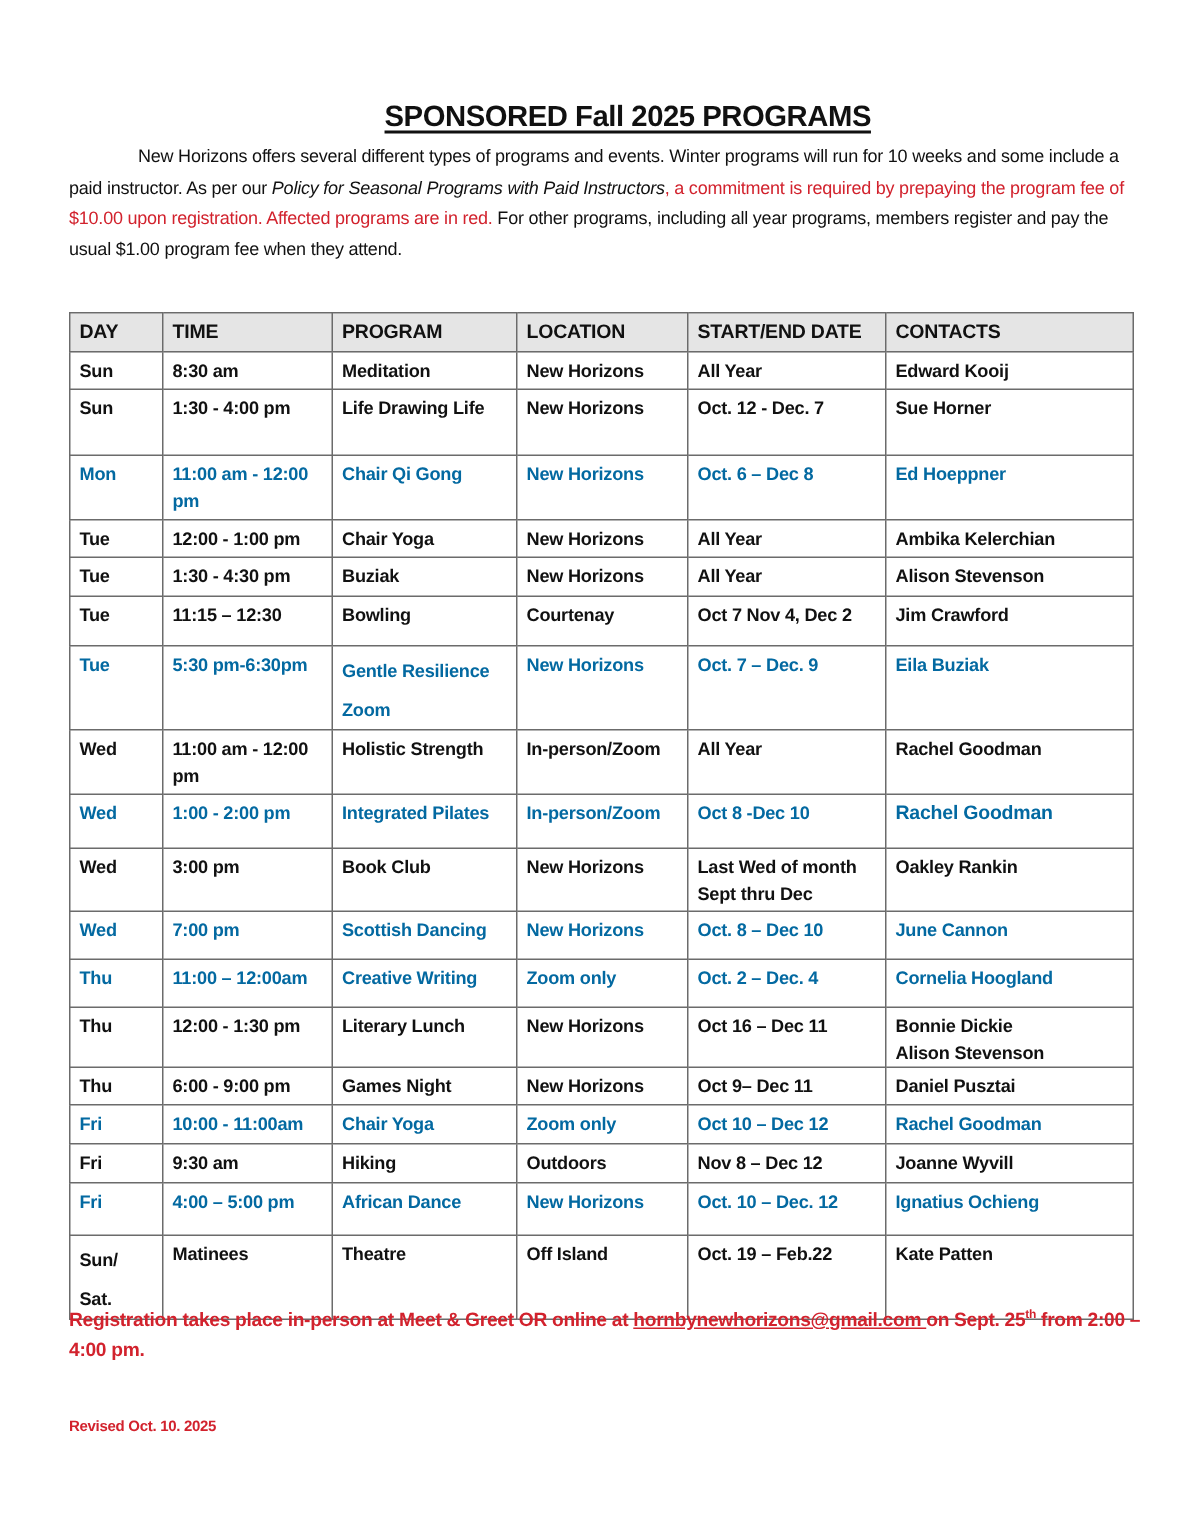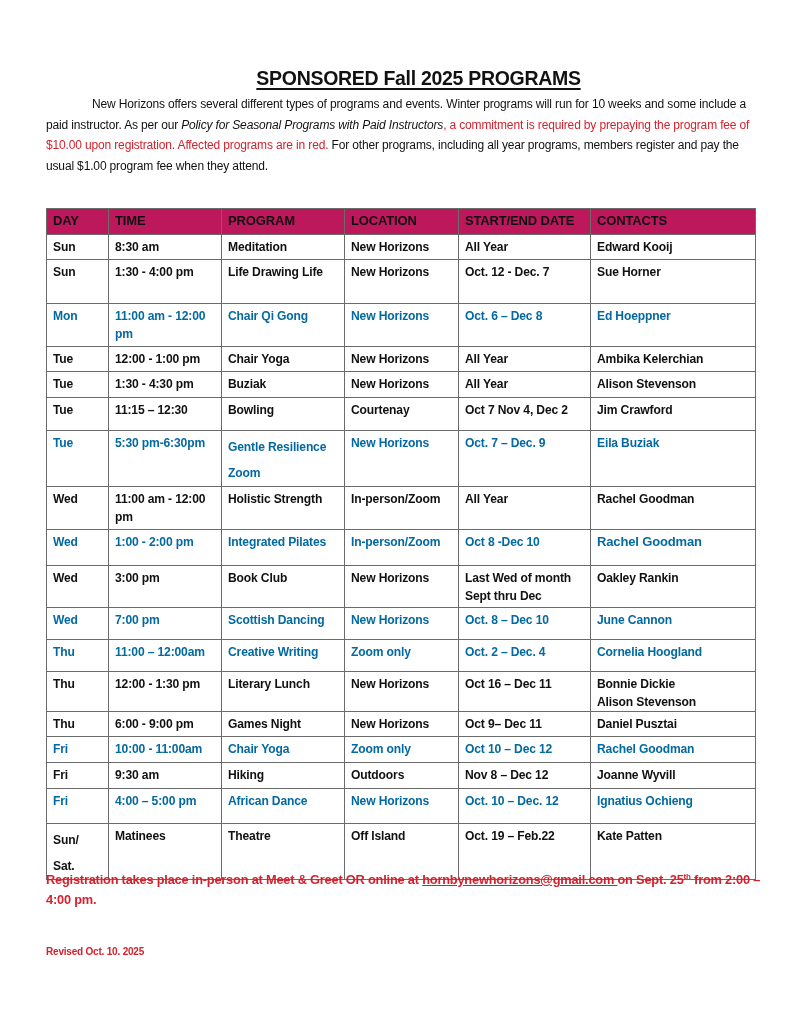--- a/index.html
+++ b/index.html
@@ -64,21 +64,21 @@
     }
     table.programs th, table.programs td {
       border: 1.3px solid #6b6b6b;
       text-align: left;
       vertical-align: top;
       padding: 3px 5px 0 6px;
       line-height: 18px;
       letter-spacing: -0.15px;
     }
     table.programs th {
-      background: #be185d;
+      background: #e5e5e5;
       font-size: 13px;
       height: 22px;
       padding-top: 3px;
       color: #111111;
     }
     table.programs tr.red td { color: #0369a1; }
     table.programs td .bigger { font-size: 13px; }
     table.programs td .tall-gap { line-height: 26px; }
 
     .footer-reg {

